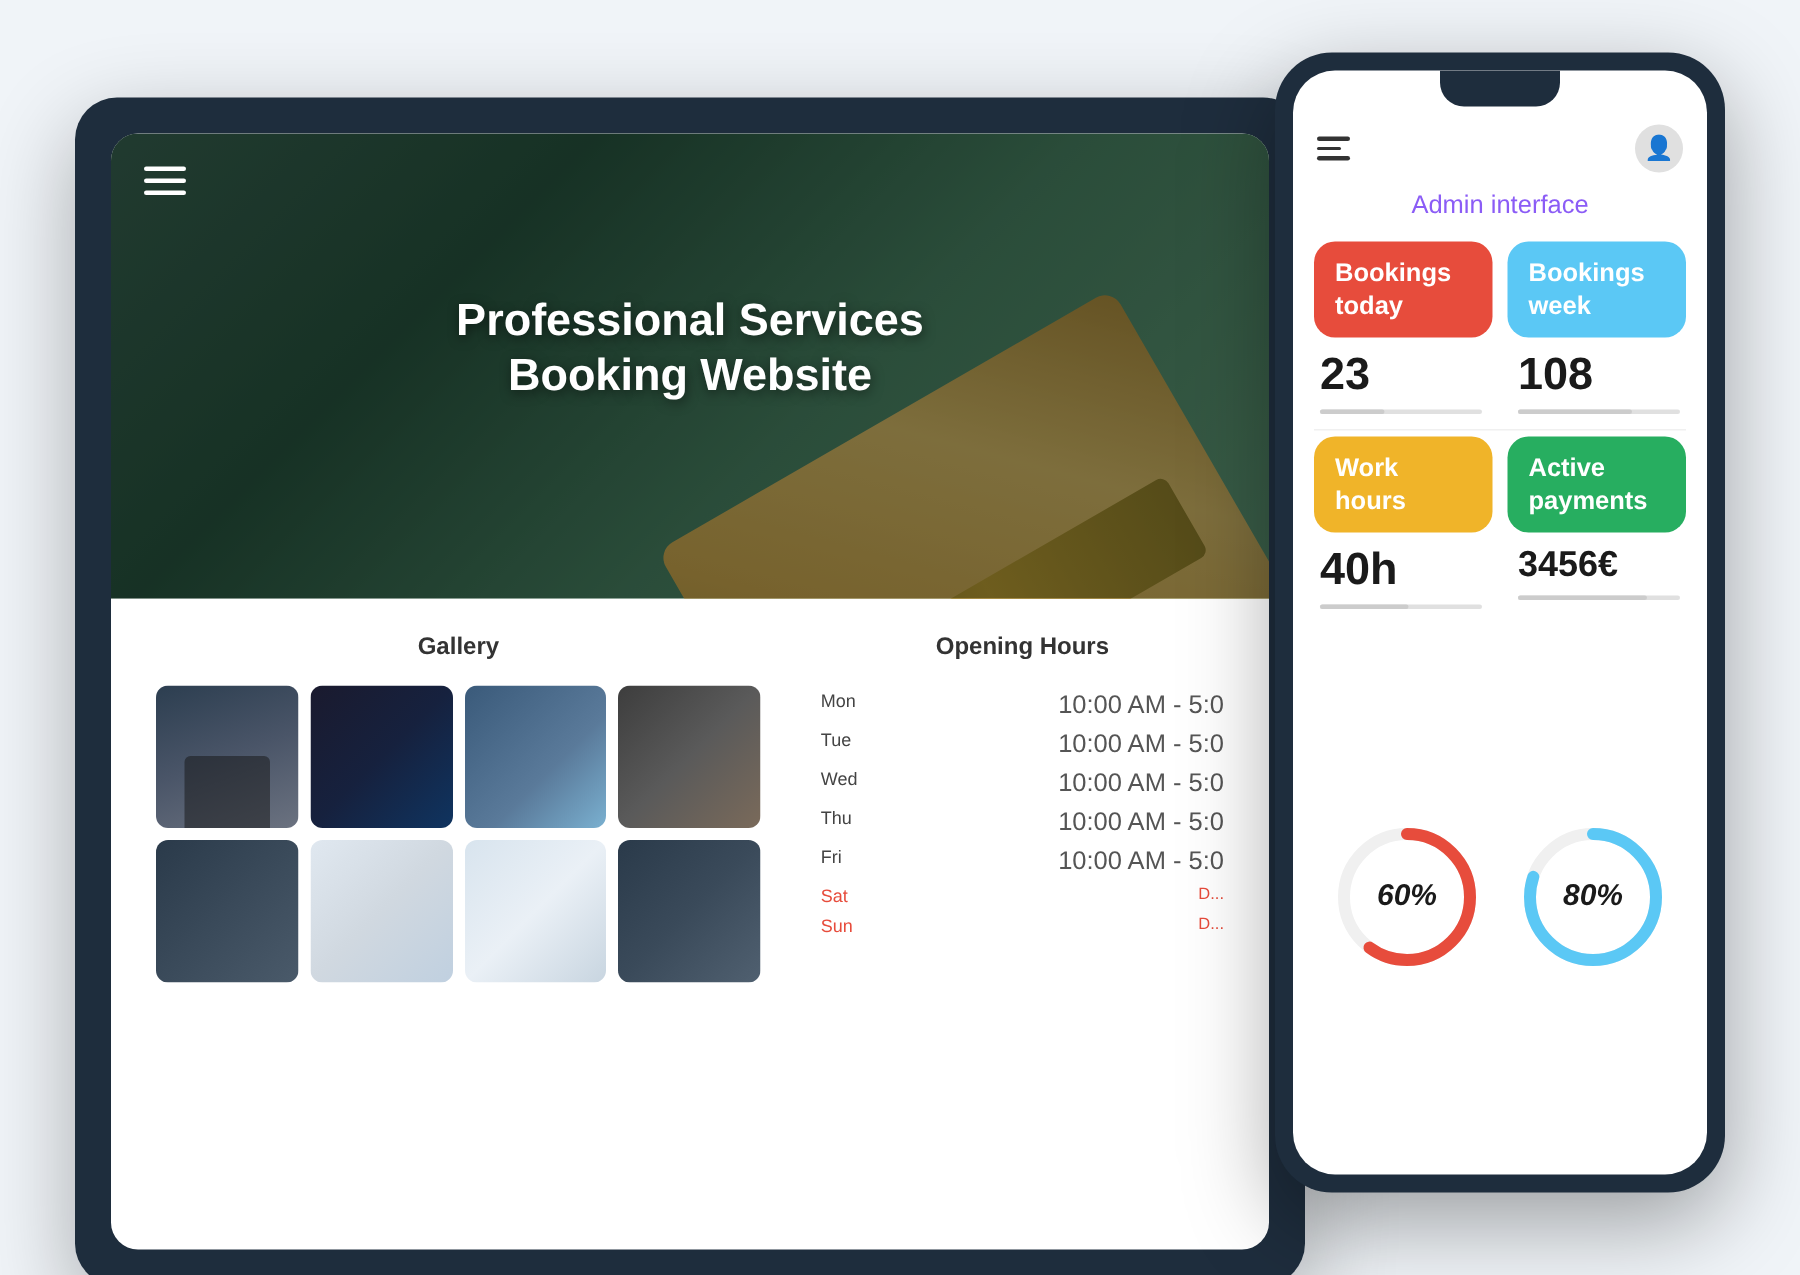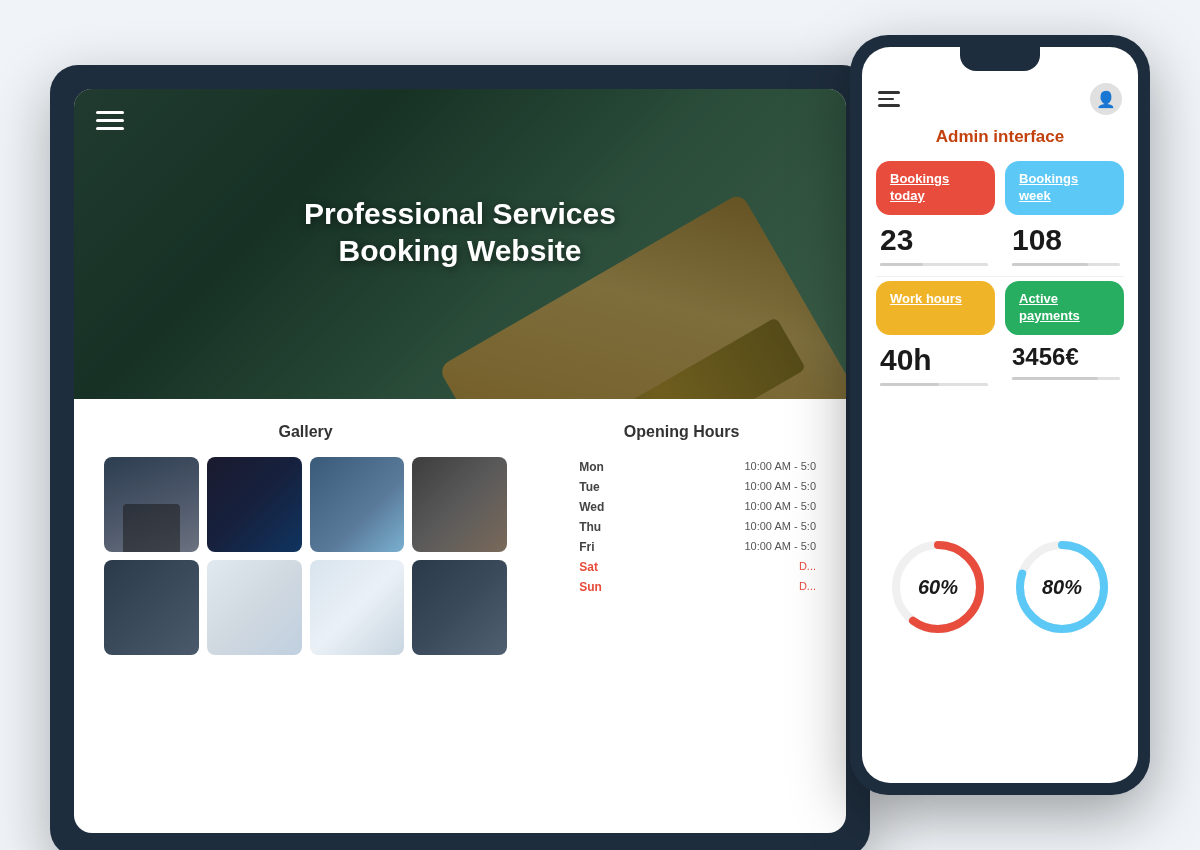--- a/index.html
+++ b/index.html
@@ -209,27 +209,26 @@
       padding: 3px 0;
       color: #444;
     }
 
     .hours-row.weekend {
       color: #e74c3c;
     }
 
     .hours-day {
       width: 35px;
-      font-weight: 700;
-      margin-left: 32px;
+      font-weight: 400;
     }
 
     .hours-time {
       color: #555;
-      font-size: 11px;
+      font-size: 17px;
     }
 
     .hours-row.weekend .hours-time {
       color: #e74c3c;
       font-size: 11px;
     }
 
     
     .phone {
       position: absolute;
@@ -303,22 +302,22 @@
 
     .phone-user-icon::before {
       content: '👤';
       font-size: 16px;
     }
 
     
     .admin-title {
       text-align: center;
       font-size: 17px;
-      font-weight: 700;
-      color: #c2410c;
+      font-weight: 400;
+      color: #8b5cf6;
       padding: 4px 0 14px;
       flex-shrink: 0;
     }
 
     
     .stats-grid {
       display: grid;
       grid-template-columns: 1fr 1fr;
       gap: 10px;
       padding: 0 14px;
@@ -330,24 +329,23 @@
       padding: 10px 14px;
     }
 
     .stat-card.red { background: #e74c3c; }
     .stat-card.blue { background: #5bc8f5; }
     .stat-card.yellow { background: #f0b429; }
     .stat-card.green { background: #27ae60; }
 
     .stat-label {
       color: white;
-      font-size: 13px;
+      font-size: 17px;
       font-weight: 700;
       line-height: 1.3;
-      text-decoration: underline;
     }
 
     
     .stats-values-grid {
       display: grid;
       grid-template-columns: 1fr 1fr;
       gap: 16px;
       padding: 0 14px;
       flex-shrink: 0;
     }

